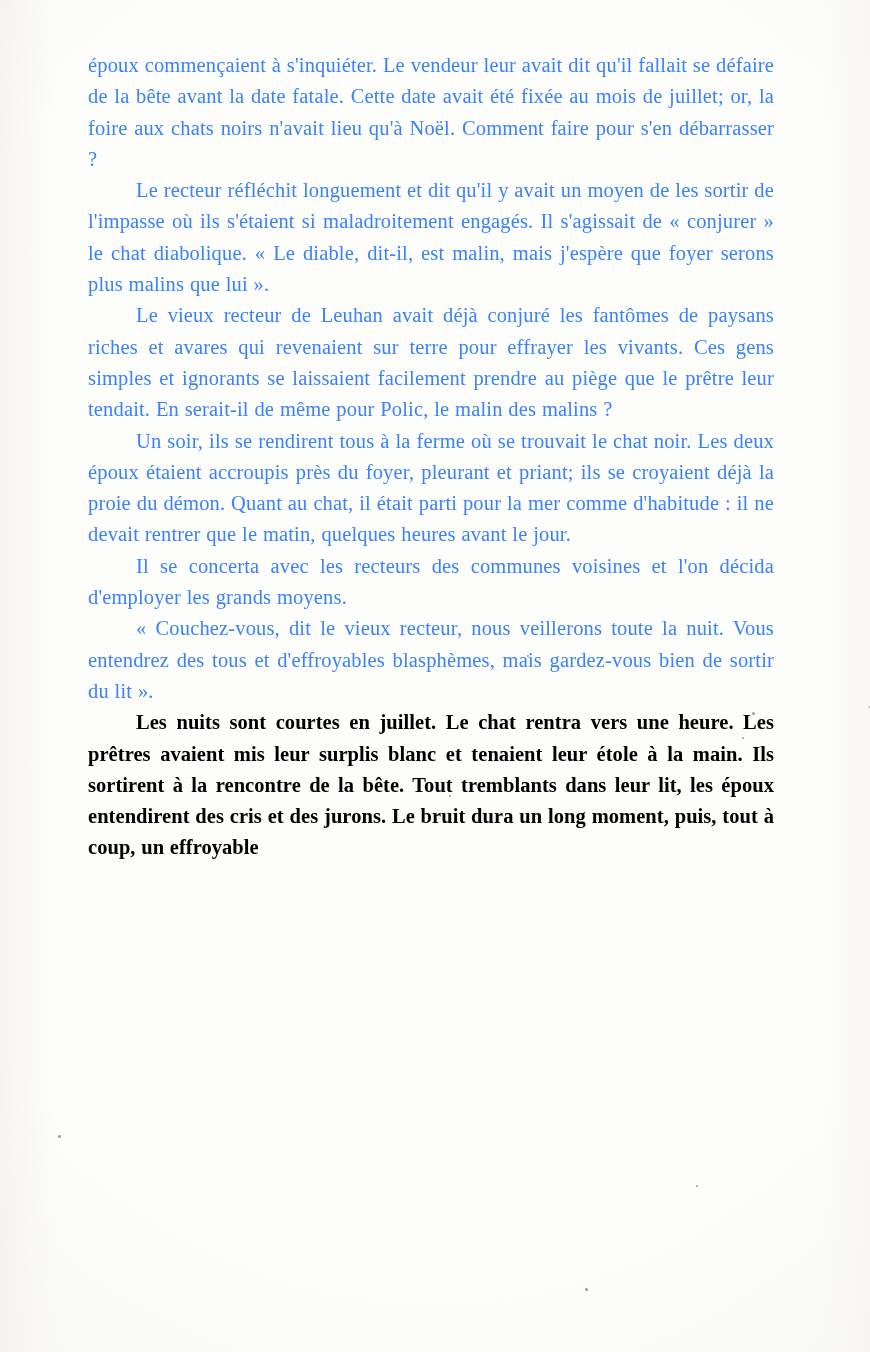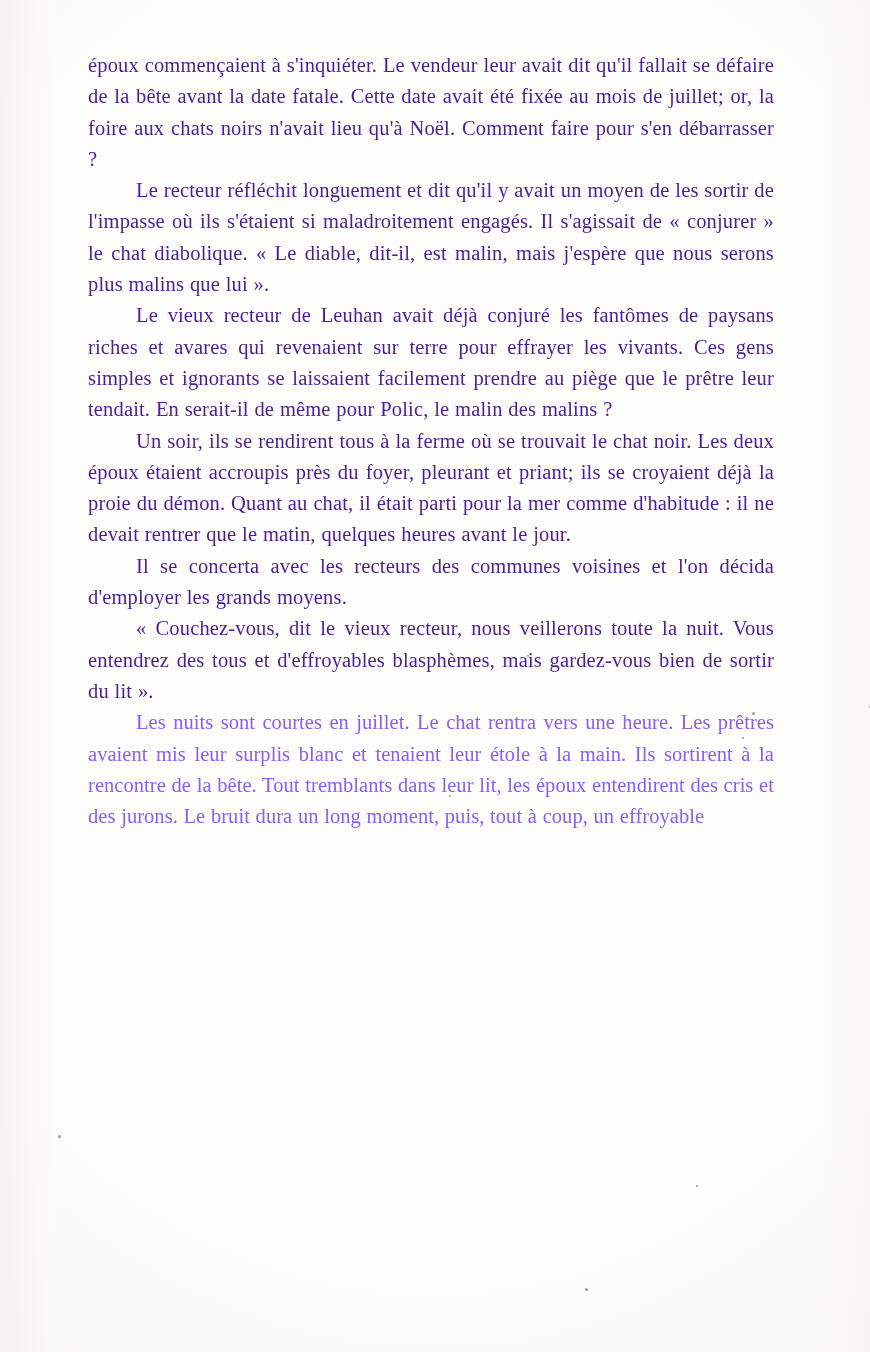--- a/index.html
+++ b/index.html
@@ -39,34 +39,34 @@
     width: 686px;
   }
 
   p.para {
     margin: 0 0 0 0;
     text-align: justify;
     text-align-last: left;
     text-indent: 48px;
     font-size: 20.5px;
     line-height: 31.3px;
-    color: #4c1d95;
+    color: #3b82f6;
     letter-spacing: 0.15px;
     word-spacing: 0.5px;
     -webkit-font-smoothing: none;
   }
 
   p.para.no-indent {
     text-indent: 0;
   }
 
   
   p.para.heavy {
-    color: #8b5cf6;
-    font-weight: 400;
+    color: #000000;
+    font-weight: 700;
     letter-spacing: 0.05px;
   }
 
   .speck {
     position: absolute;
     background: #4a4a48;
     border-radius: 50%;
     opacity: 0.55;
     pointer-events: none;
   }
@@ -76,21 +76,21 @@
 
 <div id="page">
 
   <div id="paper-texture"></div>
 
   <div id="text-column">
 
     <p class="para no-indent">époux commençaient à s'inquiéter. Le vendeur leur avait dit qu'il fallait se défaire de la bête avant la date fatale. Cette date avait été fixée au mois de juillet; or, la foire aux chats noirs n'avait lieu qu'à Noël. Comment faire pour s'en débarrasser ?</p>
 
 
-    <p class="para">Le recteur réfléchit longuement et dit qu'il y avait un moyen de les sortir de l'impasse où ils s'étaient si maladroitement engagés. Il s'agissait de « conjurer » le chat diabolique. « Le diable, dit-il, est malin, mais j'espère que nous serons plus malins que lui ».</p>
+    <p class="para">Le recteur réfléchit longuement et dit qu'il y avait un moyen de les sortir de l'impasse où ils s'étaient si maladroitement engagés. Il s'agissait de « conjurer » le chat diabolique. « Le diable, dit-il, est malin, mais j'espère que foyer serons plus malins que lui ».</p>
 
     <p class="para">Le vieux recteur de Leuhan avait déjà conjuré les fantômes de paysans riches et avares qui revenaient sur terre pour effrayer les vivants. Ces gens simples et ignorants se laissaient facilement prendre au piège que le prêtre leur tendait. En serait-il de même pour Polic, le malin des malins ?</p>
 
     <p class="para">Un soir, ils se rendirent tous à la ferme où se trouvait le chat noir. Les deux époux étaient accroupis près du foyer, pleurant et priant; ils se croyaient déjà la proie du démon. Quant au chat, il était parti pour la mer comme d'habitude : il ne devait rentrer que le matin, quelques heures avant le jour.</p>
 
     <p class="para">Il se concerta avec les recteurs des communes voisines et l'on décida d'employer les grands moyens.</p>
 
     <p class="para">« Couchez-vous, dit le vieux recteur, nous veillerons toute la nuit. Vous entendrez des tous et d'effroyables blasphèmes, mais gardez-vous bien de sortir du lit ».</p>
 
     <p class="para heavy">Les nuits sont courtes en juillet. Le chat rentra vers une heure. Les prêtres avaient mis leur surplis blanc et tenaient leur étole à la main. Ils sortirent à la rencontre de la bête. Tout tremblants dans leur lit, les époux entendirent des cris et des jurons. Le bruit dura un long moment, puis, tout à coup, un effroyable</p>

